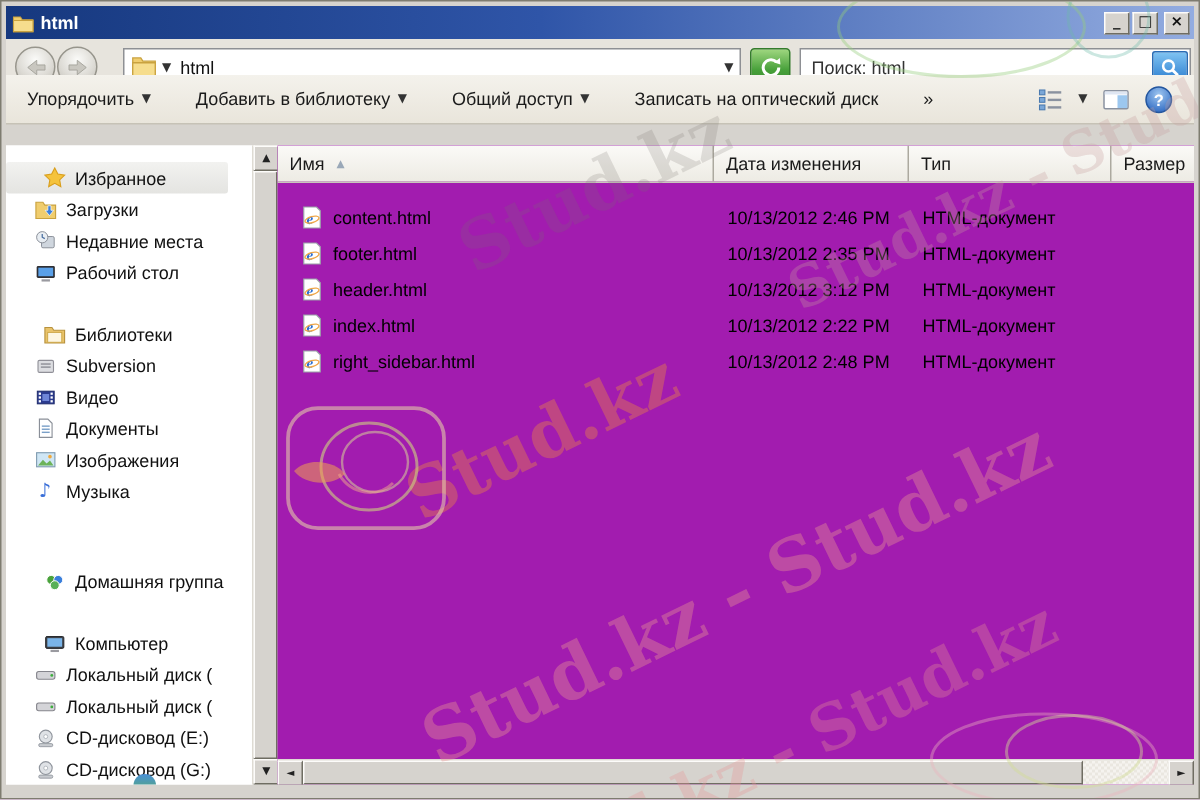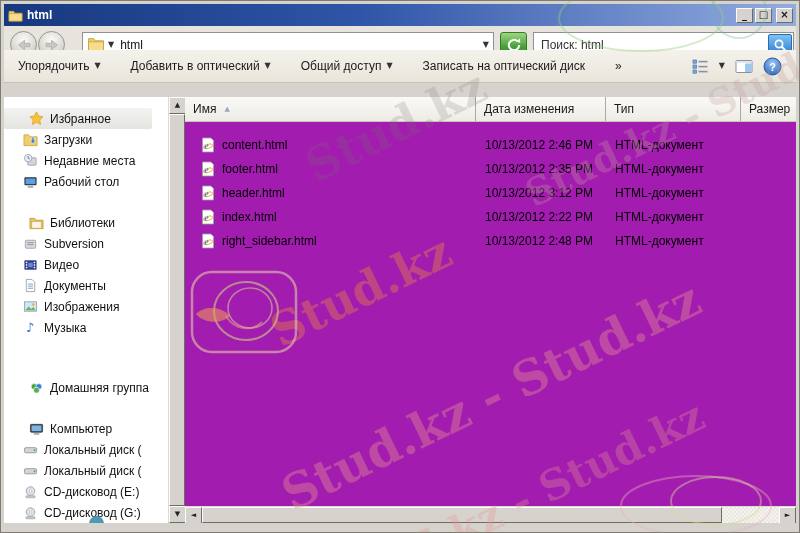--- a/index.html
+++ b/index.html
@@ -140,21 +140,21 @@
       </div>
     </div>
   </div>
 
   <div class="toolbar">
     <div class="tool-item">
       <span>Упорядочить</span>
       <span class="caret">▼</span>
     </div>
     <div class="tool-item">
-      <span>Добавить в оптический</span>
+      <span>Добавить в библиотеку</span>
       <span class="caret">▼</span>
     </div>
     <div class="tool-item">
       <span>Общий доступ</span>
       <span class="caret">▼</span>
     </div>
     <div class="tool-item">
       <span>Записать на оптический диск</span>
     </div>
     <div class="tool-item">

